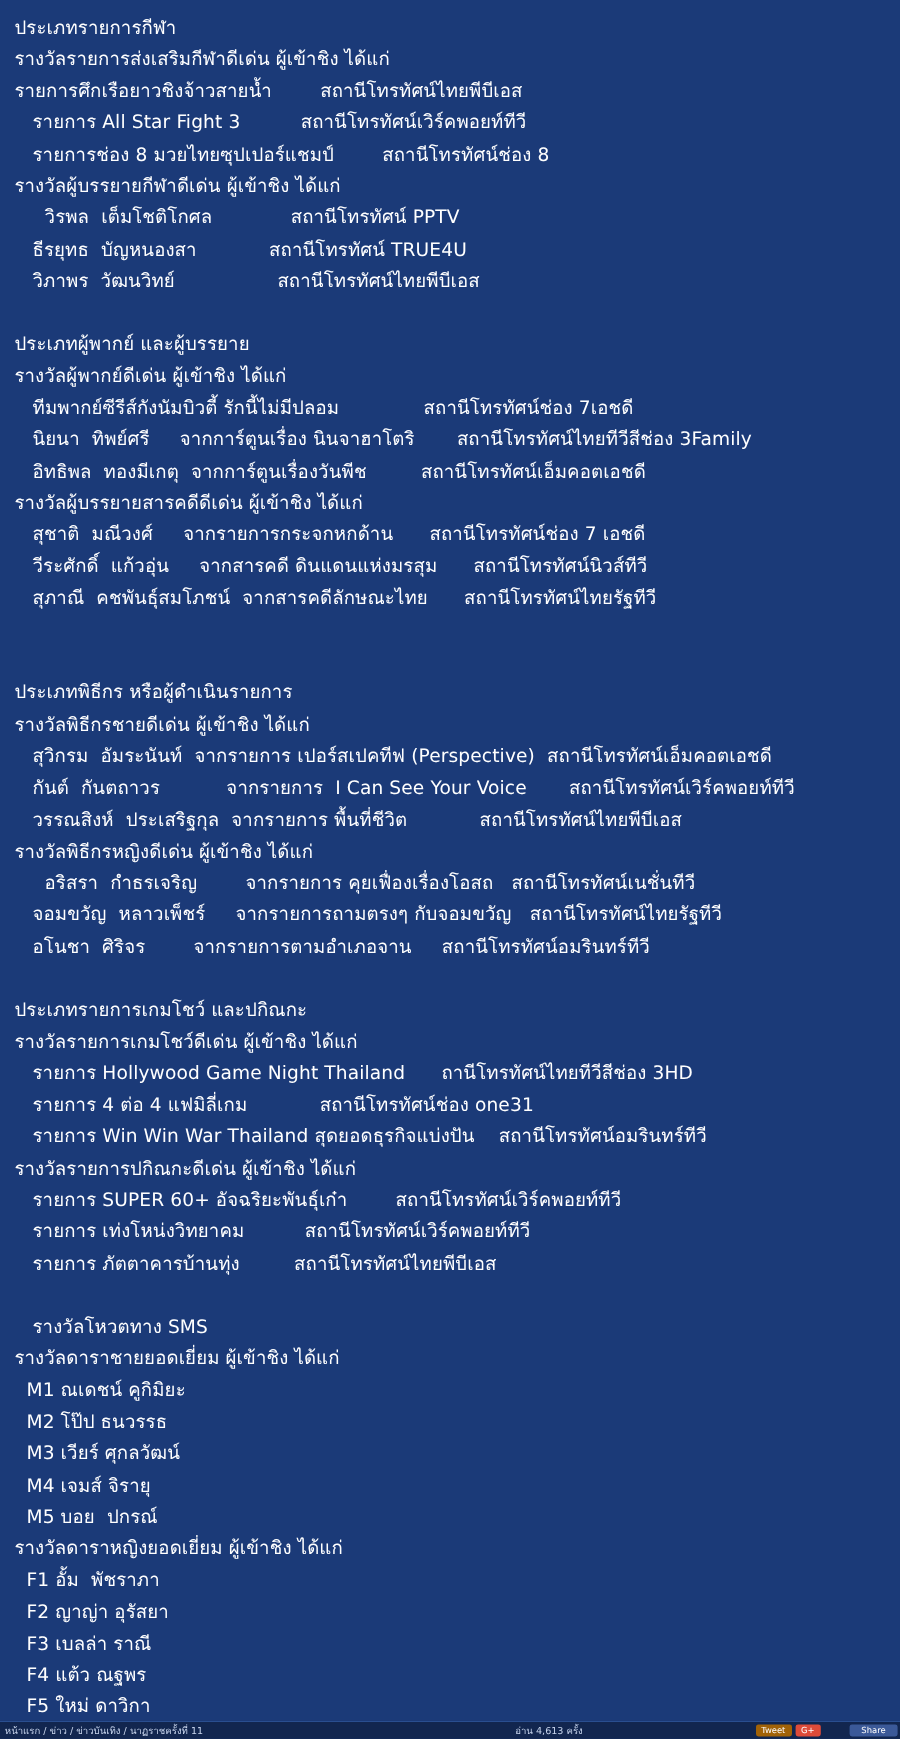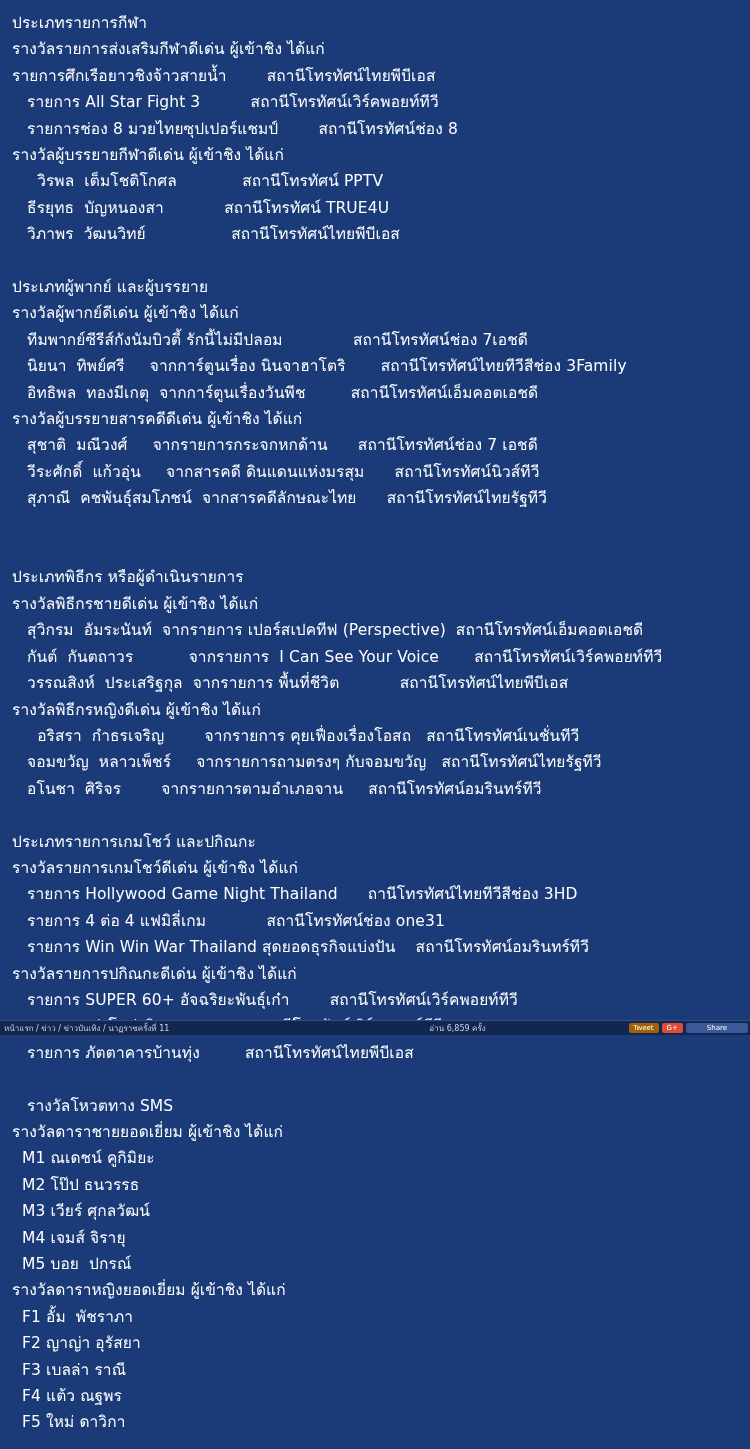--- a/index.html
+++ b/index.html
@@ -10,21 +10,21 @@
   body {
     width: 750px;
     height: 1449px;
     font-family: "DejaVu Sans", "Liberation Sans", sans-serif;
     color: #ffffff;
     overflow: hidden;
   }
   .page {
     position: relative;
     width: 750px;
-    height: 1035px;
+    height: 1449px;
     background: #1b3a78;
     box-sizing: border-box;
     padding: 10px 12px 0 12px;
   }
   .content {
     font-size: 15.5px;
     line-height: 26.4px;
     white-space: pre;
     letter-spacing: 0.1px;
   }
@@ -79,33 +79,34 @@
     color: #ffffff;
     font-size: 7px;
     padding: 1px 5px;
     border-radius: 2px;
     white-space: nowrap;
   }
   .share-btn {
     background: #3b5998;
     color: #ffffff;
     font-size: 7px;
-    padding: 1px 21px;
+    padding: 1px 10px;
     border-radius: 2px;
     white-space: nowrap;
+    margin-left: 21px;
   }
 </style>
 </head>
 <body>
 
 <div class="page">
   <div class="content" id="content"><span class="line">ประเภทรายการกีฬา</span><span class="line">รางวัลรายการส่งเสริมกีฬาดีเด่น ผู้เข้าชิง ได้แก่</span><span class="line">รายการศึกเรือยาวชิงจ้าวสายน้ำ        สถานีโทรทัศน์ไทยพีบีเอส</span><span class="line">   รายการ All Star Fight 3          สถานีโทรทัศน์เวิร์คพอยท์ทีวี</span><span class="line">   รายการช่อง 8 มวยไทยซุปเปอร์แชมป์        สถานีโทรทัศน์ช่อง 8</span><span class="line">รางวัลผู้บรรยายกีฬาดีเด่น ผู้เข้าชิง ได้แก่</span><span class="line">     วิรพล  เต็มโชติโกศล             สถานีโทรทัศน์ PPTV</span><span class="line">   ธีรยุทธ  บัญหนองสา            สถานีโทรทัศน์ TRUE4U</span><span class="line">   วิภาพร  วัฒนวิทย์                 สถานีโทรทัศน์ไทยพีบีเอส</span><span class="blank"></span><span class="line">ประเภทผู้พากย์ และผู้บรรยาย</span><span class="line">รางวัลผู้พากย์ดีเด่น ผู้เข้าชิง ได้แก่</span><span class="line">   ทีมพากย์ซีรีส์กังนัมบิวตี้ รักนี้ไม่มีปลอม              สถานีโทรทัศน์ช่อง 7เอชดี</span><span class="line">   นิยนา  ทิพย์ศรี     จากการ์ตูนเรื่อง นินจาฮาโตริ       สถานีโทรทัศน์ไทยทีวีสีช่อง 3Family</span><span class="line">   อิทธิพล  ทองมีเกตุ  จากการ์ตูนเรื่องวันพีช         สถานีโทรทัศน์เอ็มคอตเอชดี</span><span class="line">รางวัลผู้บรรยายสารคดีดีเด่น ผู้เข้าชิง ได้แก่</span><span class="line">   สุชาติ  มณีวงศ์     จากรายการกระจกหกด้าน      สถานีโทรทัศน์ช่อง 7 เอชดี</span><span class="line">   วีระศักดิ์  แก้วอุ่น     จากสารคดี ดินแดนแห่งมรสุม      สถานีโทรทัศน์นิวส์ทีวี</span><span class="line">   สุภาณี  คชพันธุ์สมโภชน์  จากสารคดีลักษณะไทย      สถานีโทรทัศน์ไทยรัฐทีวี</span><span class="blank"></span><span class="blank"></span><span class="line">ประเภทพิธีกร หรือผู้ดำเนินรายการ</span><span class="line">รางวัลพิธีกรชายดีเด่น ผู้เข้าชิง ได้แก่</span><span class="line">   สุวิกรม  อัมระนันท์  จากรายการ เปอร์สเปคทีฟ (Perspective)  สถานีโทรทัศน์เอ็มคอตเอชดี</span><span class="line">   กันต์  กันตถาวร           จากรายการ  I Can See Your Voice       สถานีโทรทัศน์เวิร์คพอยท์ทีวี</span><span class="line">   วรรณสิงห์  ประเสริฐกุล  จากรายการ พื้นที่ชีวิต            สถานีโทรทัศน์ไทยพีบีเอส</span><span class="line">รางวัลพิธีกรหญิงดีเด่น ผู้เข้าชิง ได้แก่</span><span class="line">     อริสรา  กำธรเจริญ        จากรายการ คุยเฟื่องเรื่องโอสถ   สถานีโทรทัศน์เนชั่นทีวี</span><span class="line">   จอมขวัญ  หลาวเพ็ชร์     จากรายการถามตรงๆ กับจอมขวัญ   สถานีโทรทัศน์ไทยรัฐทีวี</span><span class="line">   อโนชา  ศิริจร        จากรายการตามอำเภอจาน     สถานีโทรทัศน์อมรินทร์ทีวี</span><span class="blank"></span><span class="line">ประเภทรายการเกมโชว์ และปกิณกะ</span><span class="line">รางวัลรายการเกมโชว์ดีเด่น ผู้เข้าชิง ได้แก่</span><span class="line">   รายการ Hollywood Game Night Thailand      ถานีโทรทัศน์ไทยทีวีสีช่อง 3HD</span><span class="line">   รายการ 4 ต่อ 4 แฟมิลี่เกม            สถานีโทรทัศน์ช่อง one31</span><span class="line">   รายการ Win Win War Thailand สุดยอดธุรกิจแบ่งปัน    สถานีโทรทัศน์อมรินทร์ทีวี</span><span class="line">รางวัลรายการปกิณกะดีเด่น ผู้เข้าชิง ได้แก่</span><span class="line">   รายการ SUPER 60+ อัจฉริยะพันธุ์เก๋า        สถานีโทรทัศน์เวิร์คพอยท์ทีวี</span><span class="line">   รายการ เท่งโหน่งวิทยาคม          สถานีโทรทัศน์เวิร์คพอยท์ทีวี</span><span class="line">   รายการ ภัตตาคารบ้านทุ่ง         สถานีโทรทัศน์ไทยพีบีเอส</span><span class="blank"></span><span class="line">   รางวัลโหวตทาง SMS</span><span class="line">รางวัลดาราชายยอดเยี่ยม ผู้เข้าชิง ได้แก่</span><span class="line">  M1 ณเดชน์ คูกิมิยะ</span><span class="line">  M2 โป๊ป ธนวรรธ</span><span class="line">  M3 เวียร์ ศุกลวัฒน์</span><span class="line">  M4 เจมส์ จิรายุ</span><span class="line">  M5 บอย  ปกรณ์</span><span class="line">รางวัลดาราหญิงยอดเยี่ยม ผู้เข้าชิง ได้แก่</span><span class="line">  F1 อั้ม  พัชราภา</span><span class="line">  F2 ญาญ่า อุรัสยา</span><span class="line">  F3 เบลล่า ราณี</span><span class="line">  F4 แต้ว ณฐพร</span><span class="line">  F5 ใหม่ ดาวิกา</span></div>
 
   <div class="footer">
     <span class="footer-left">หน้าแรก / ข่าว / ข่าวบันเทิง / นาฏราชครั้งที่ 11</span>
-    <span class="footer-center">อ่าน 6,859 ครั้ง</span>
+    <span class="footer-center">อ่าน 4,613 ครั้ง</span>
     <span class="footer-right">
       <span class="tweet-btn">Tweet</span>
       <span class="gplus-btn">G+</span>
       <span class="share-btn">Share</span>
     </span>
   </div>
 </div>
 
 </body></html>

